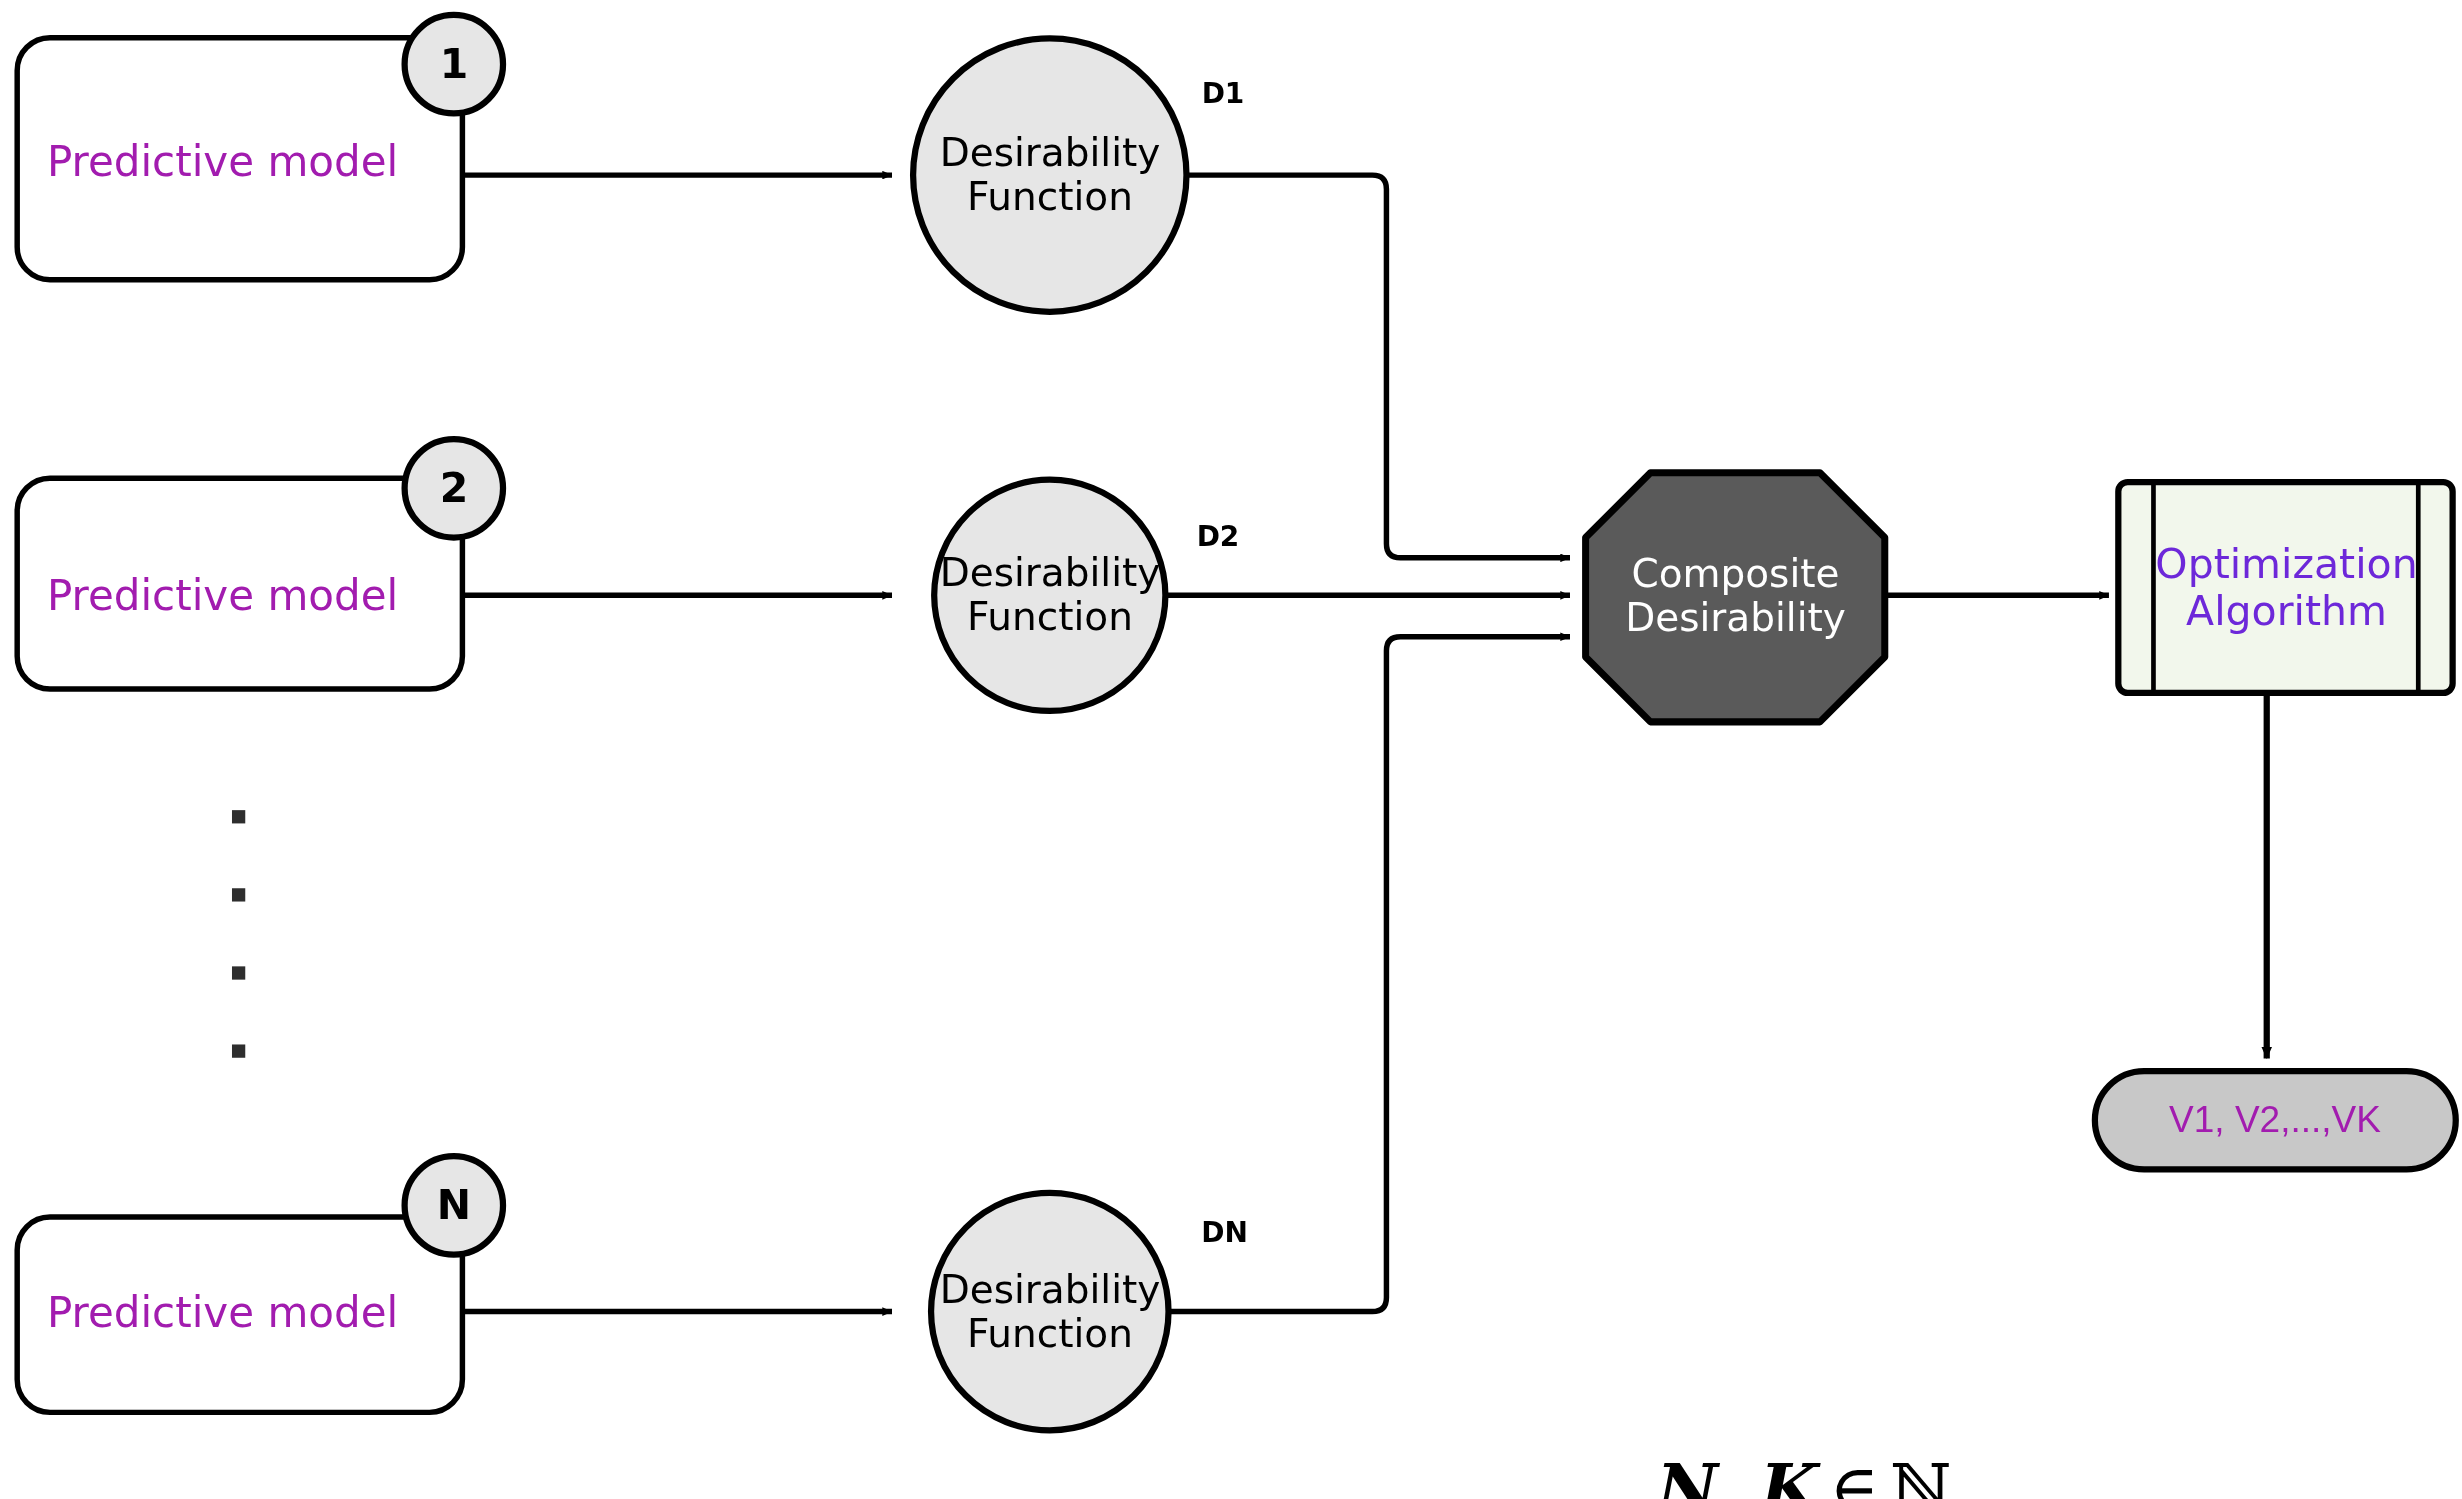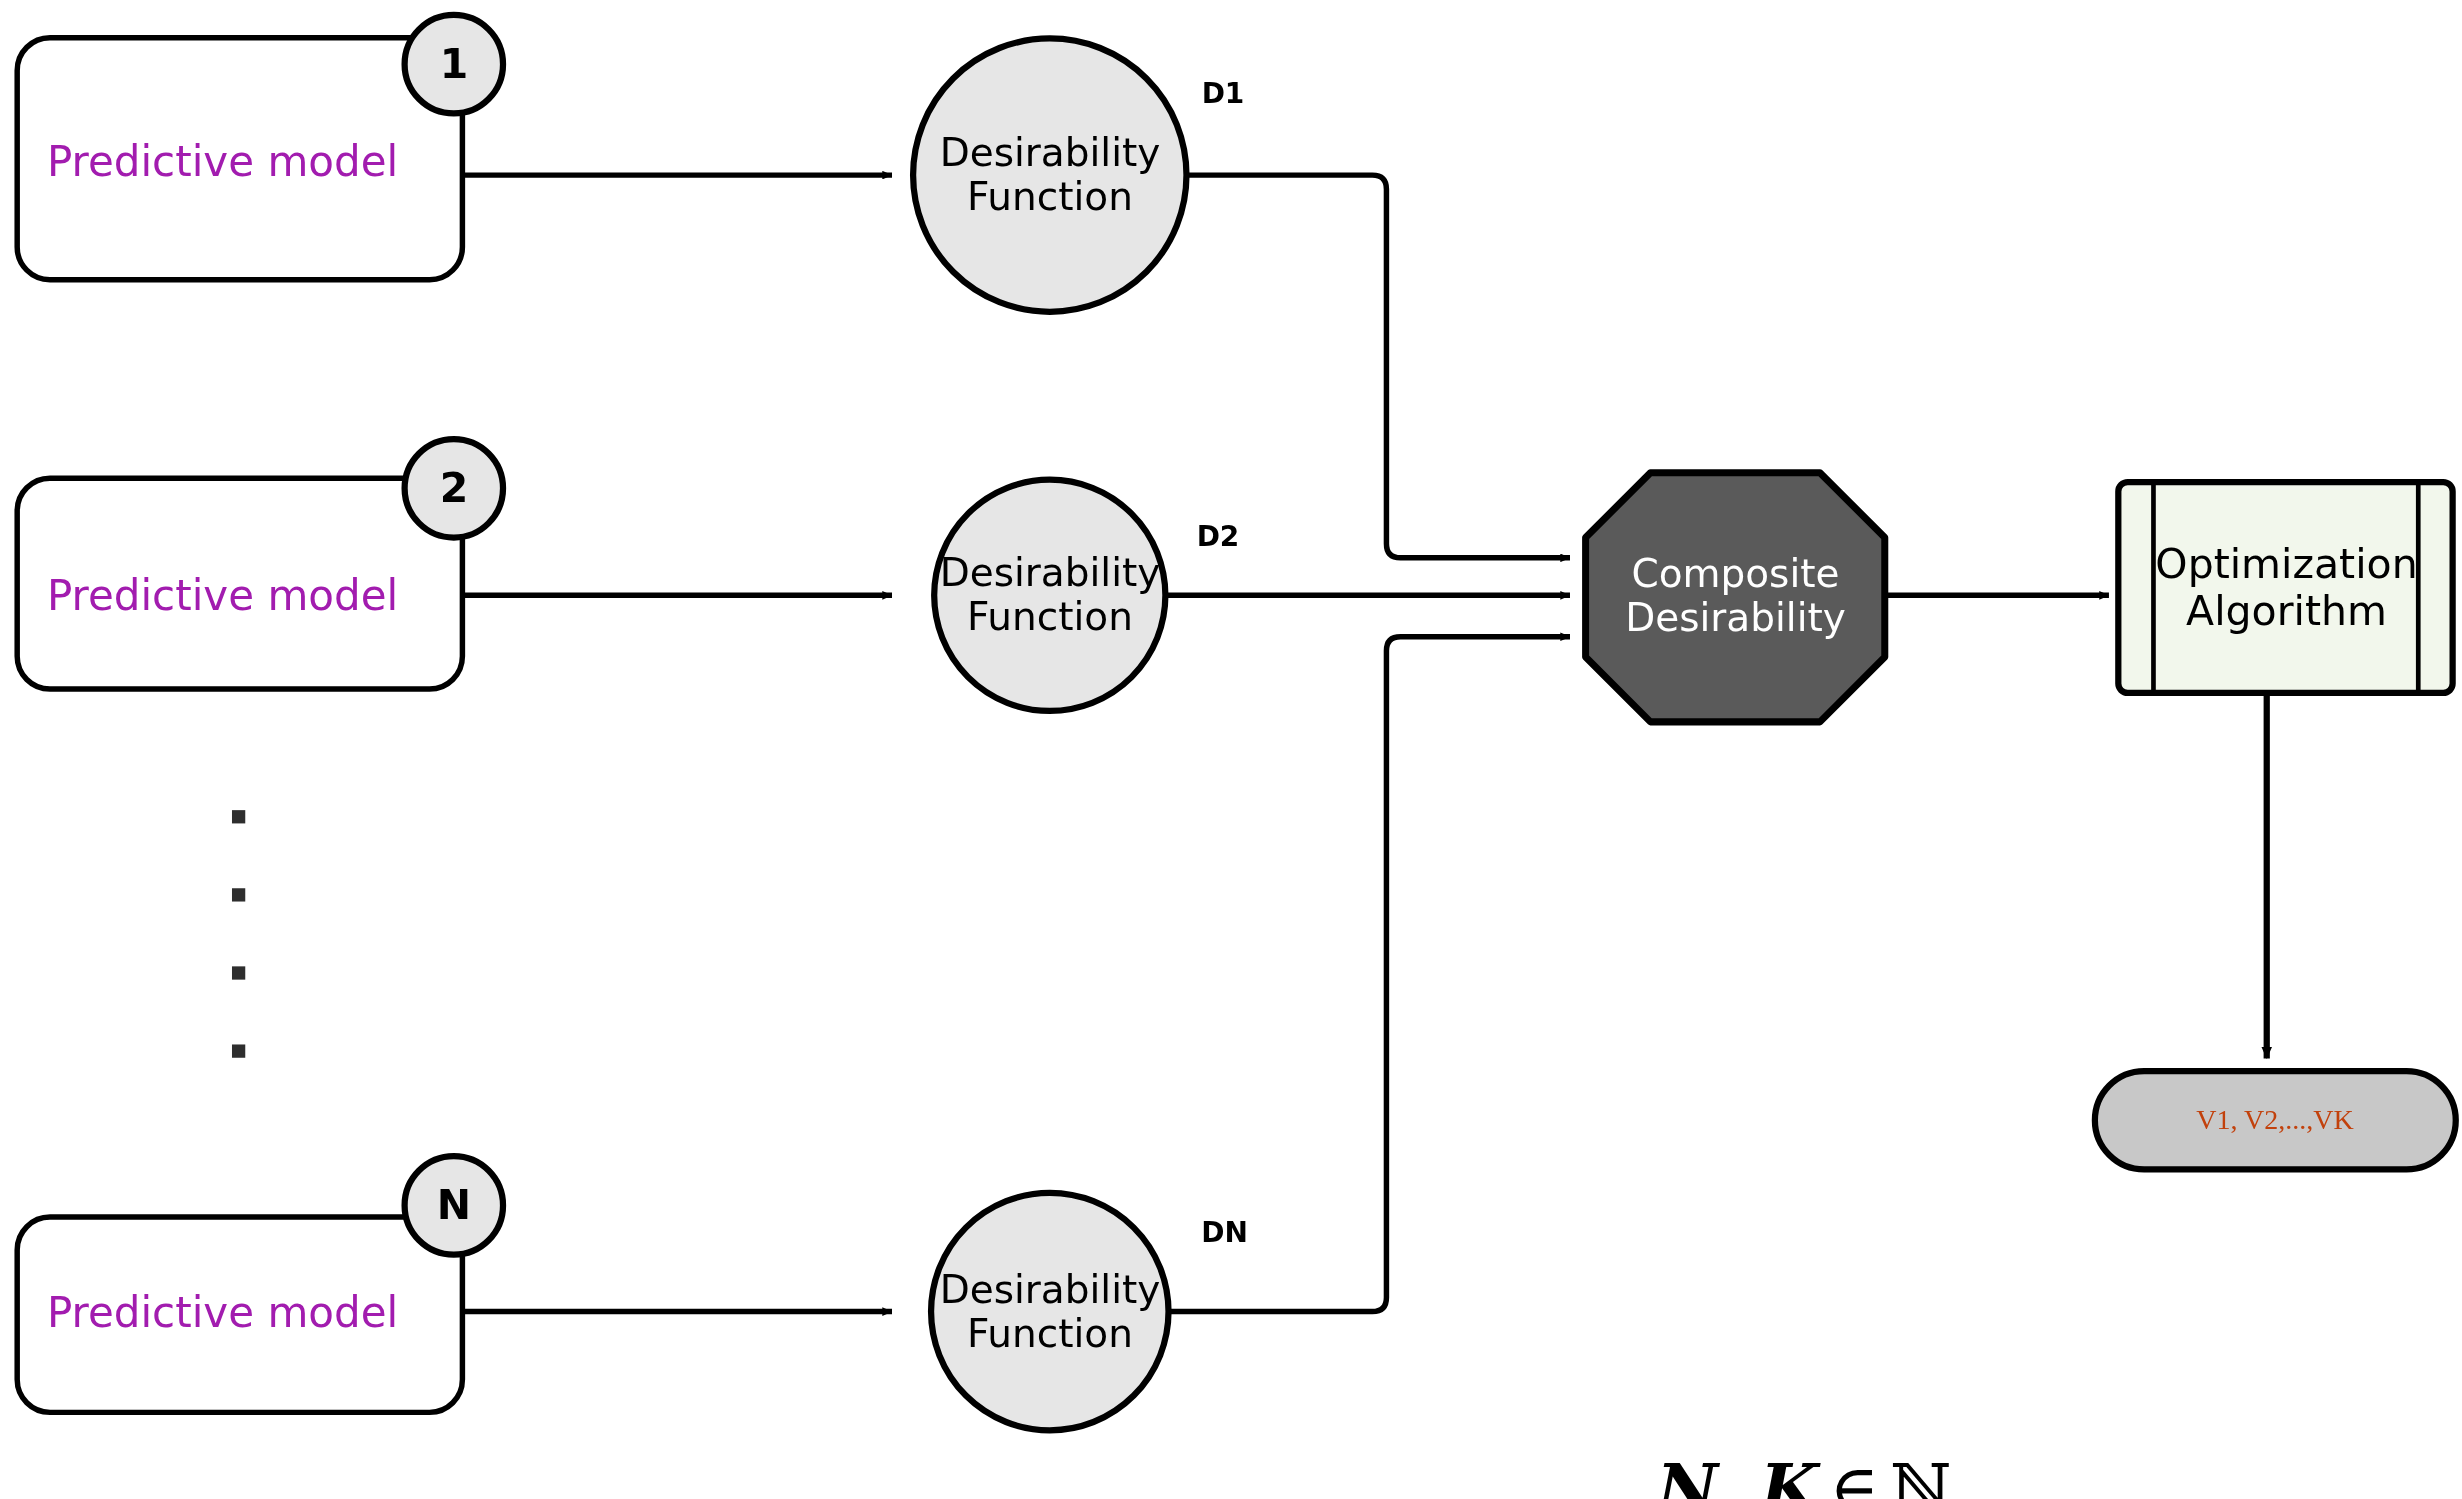--- a/index.html
+++ b/index.html
@@ -59,27 +59,27 @@
   }
   .cd-label {
     font-size: 39px;
     line-height: 1.14;
     color: #ffffff;
     font-family: "DejaVu Sans", sans-serif;
   }
   .oa-label {
     font-size: 41px;
     line-height: 1.14;
-    color: #000000;
+    color: #6d28d9;
     font-family: "DejaVu Sans", sans-serif;
   }
   .out-label {
-    font-size: 28px;
-    color: #c2410c;
-    font-family: Liberation Serif, serif;
+    font-size: 37px;
+    color: #a21caf;
+    font-family: Liberation Sans, sans-serif;
   }
   .math-note {
     font-family: "DejaVu Serif", serif;
     font-size: 67px;
     font-weight: bold;
     color: #000000;
   }
   .math-note .ital {
     font-style: italic;
   }

